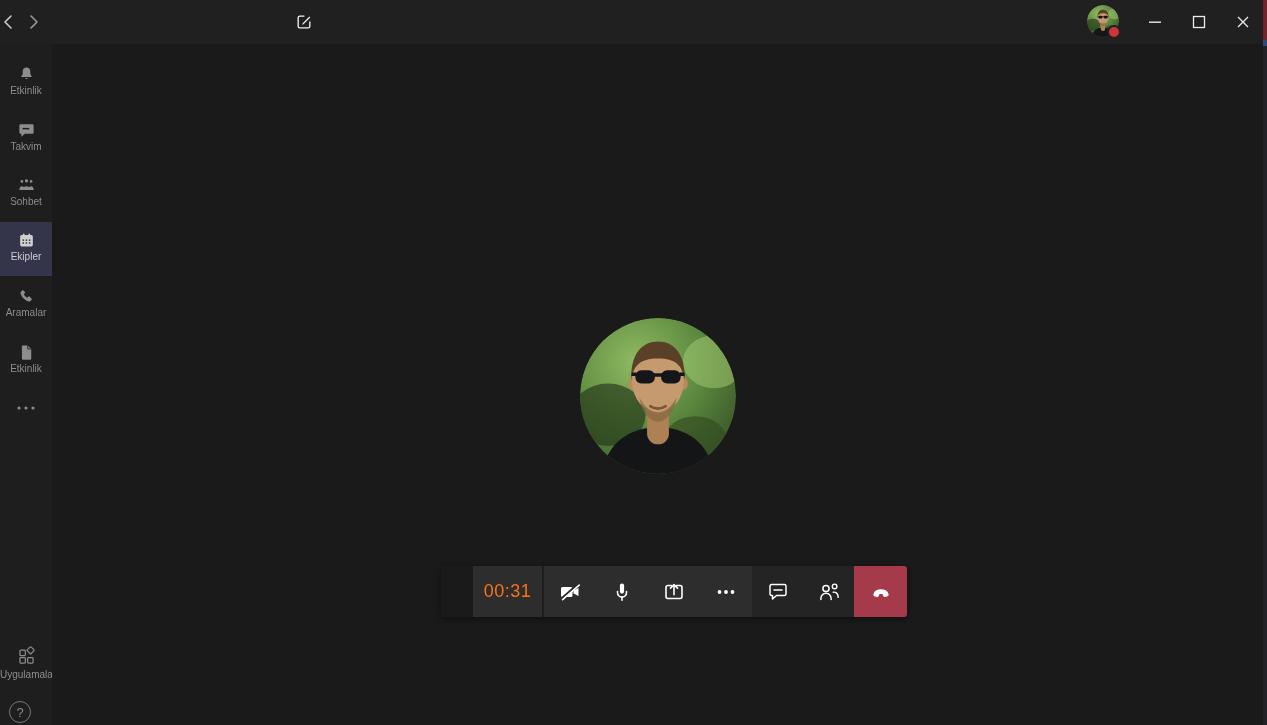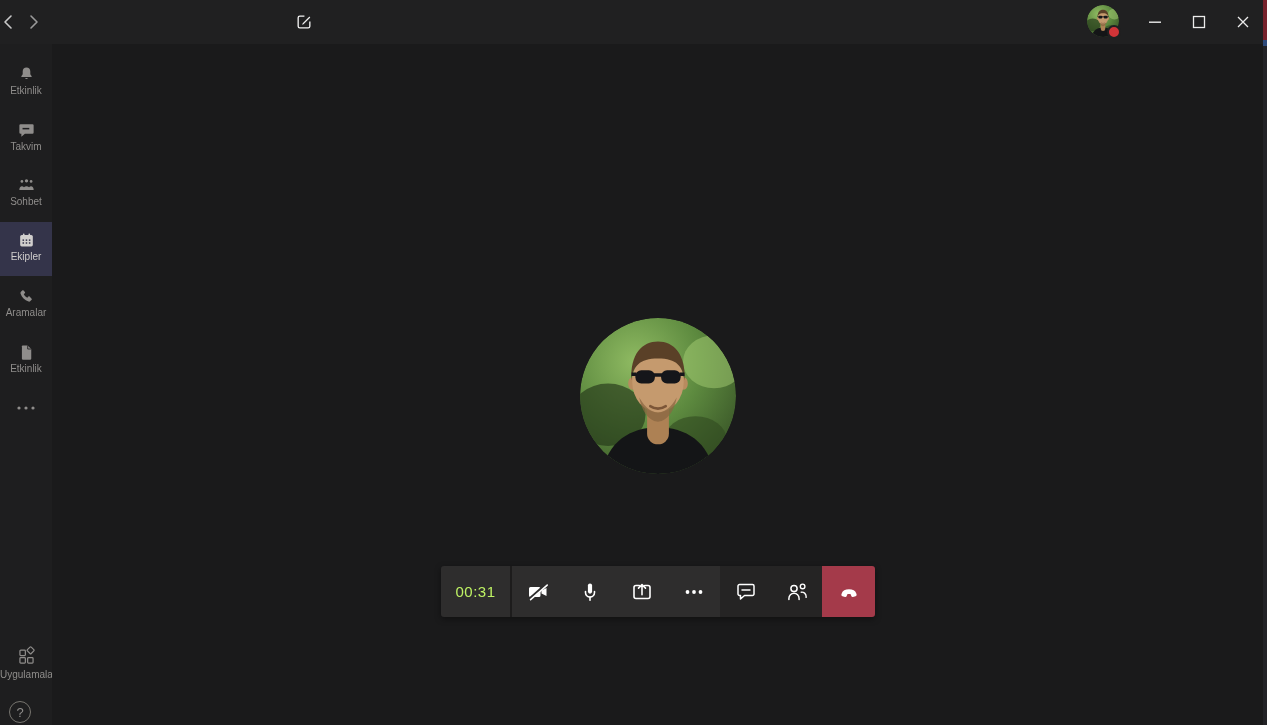--- a/index.html
+++ b/index.html
@@ -46,21 +46,21 @@
   .stage{position:absolute;left:52px;top:44px;width:1211px;height:681px;background:#1a1a1b;}
   .avatar-main{position:absolute;left:580px;top:318px;width:156px;height:156px;border-radius:50%;overflow:hidden;}
   
   .callbar{
     position:absolute;left:441px;top:566px;height:51px;display:flex;
     border-radius:3px;overflow:hidden;box-shadow:0 2px 6px rgba(0,0,0,.4);
   }
   .cb-timer{
     width:69px;background:#2e2d2d;border-right:2px solid #1d1c1c;
     display:flex;align-items:center;justify-content:center;
-    color:#bef264;font-size:15px;letter-spacing:.5px;
+    color:#f97316;font-size:18px;letter-spacing:.5px;margin-left:32px;
   }
   .cb-btn{width:52px;background:#2e2d2d;display:flex;align-items:center;justify-content:center;cursor:pointer;}
   .cb-btn.dark{width:51px;background:#252424;}
   .cb-btn.hangup{width:53px;background:#a43a4a;}
   .cb-btn svg{width:24px;height:24px;}
   
   .edge{position:absolute;right:0;top:0;width:4px;height:725px;background:#232327;}
   .edge .edge-red{width:4px;height:40px;background:#76222c;}
   .edge .edge-blue{width:4px;height:6px;background:#2e4a7a;}
   svg{display:block;}

